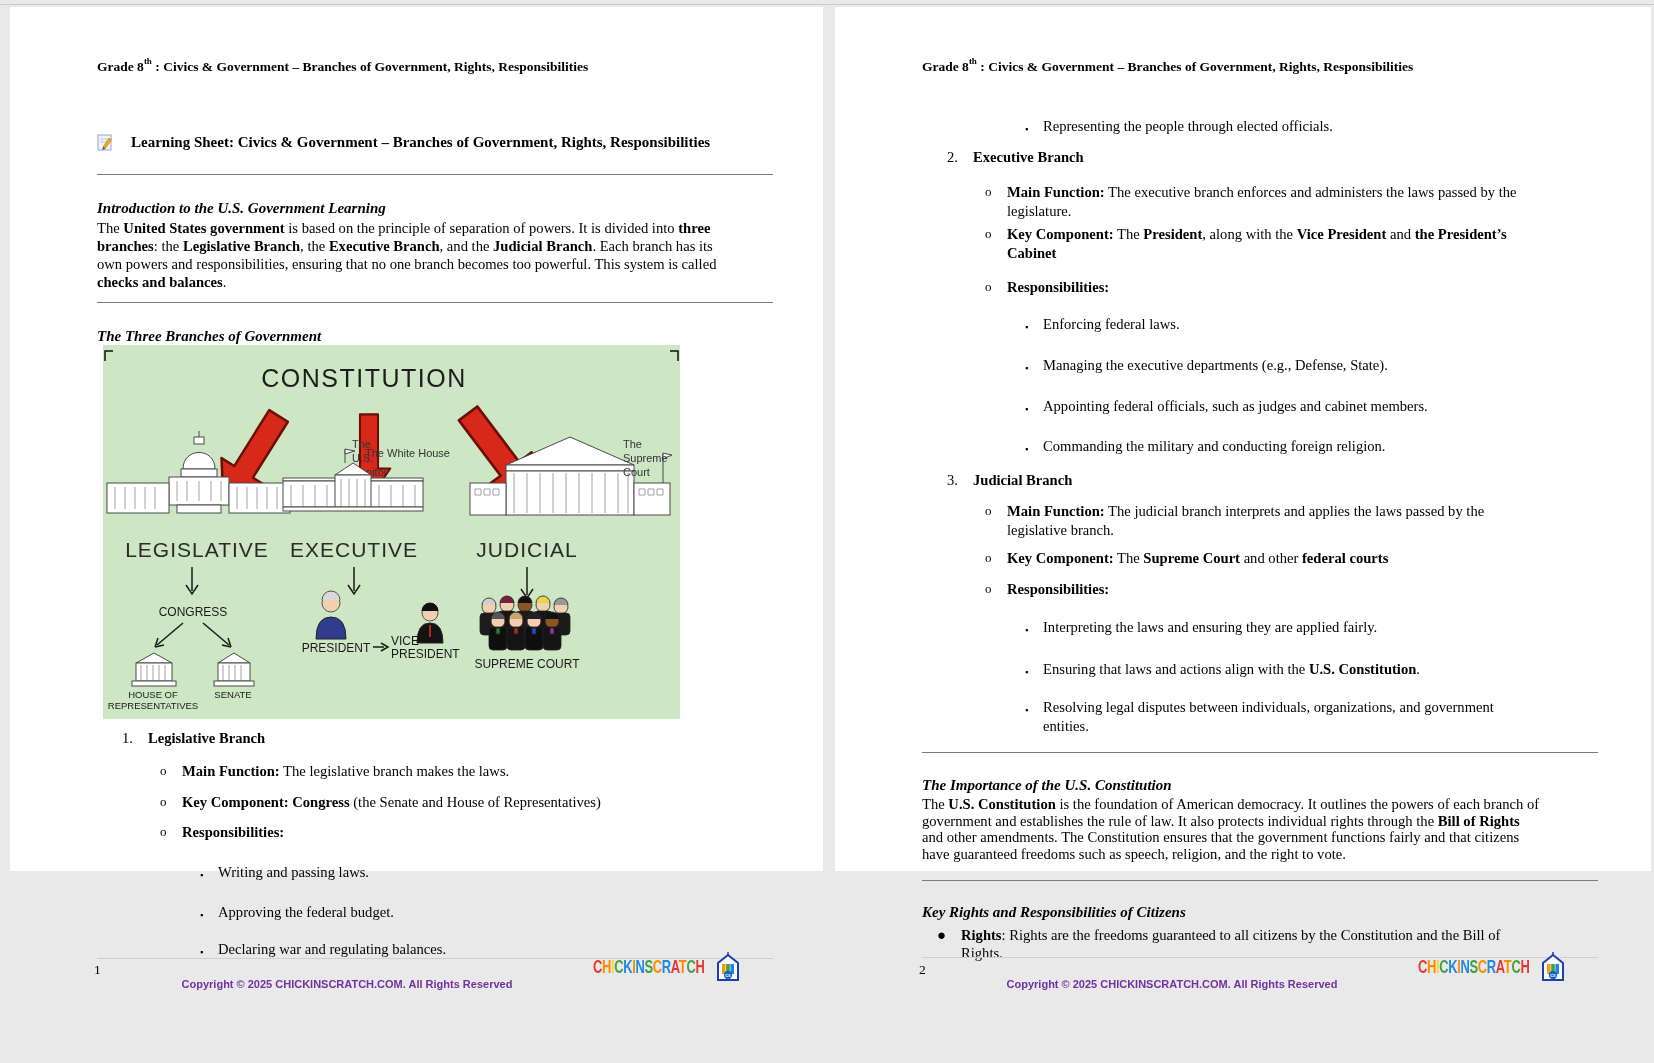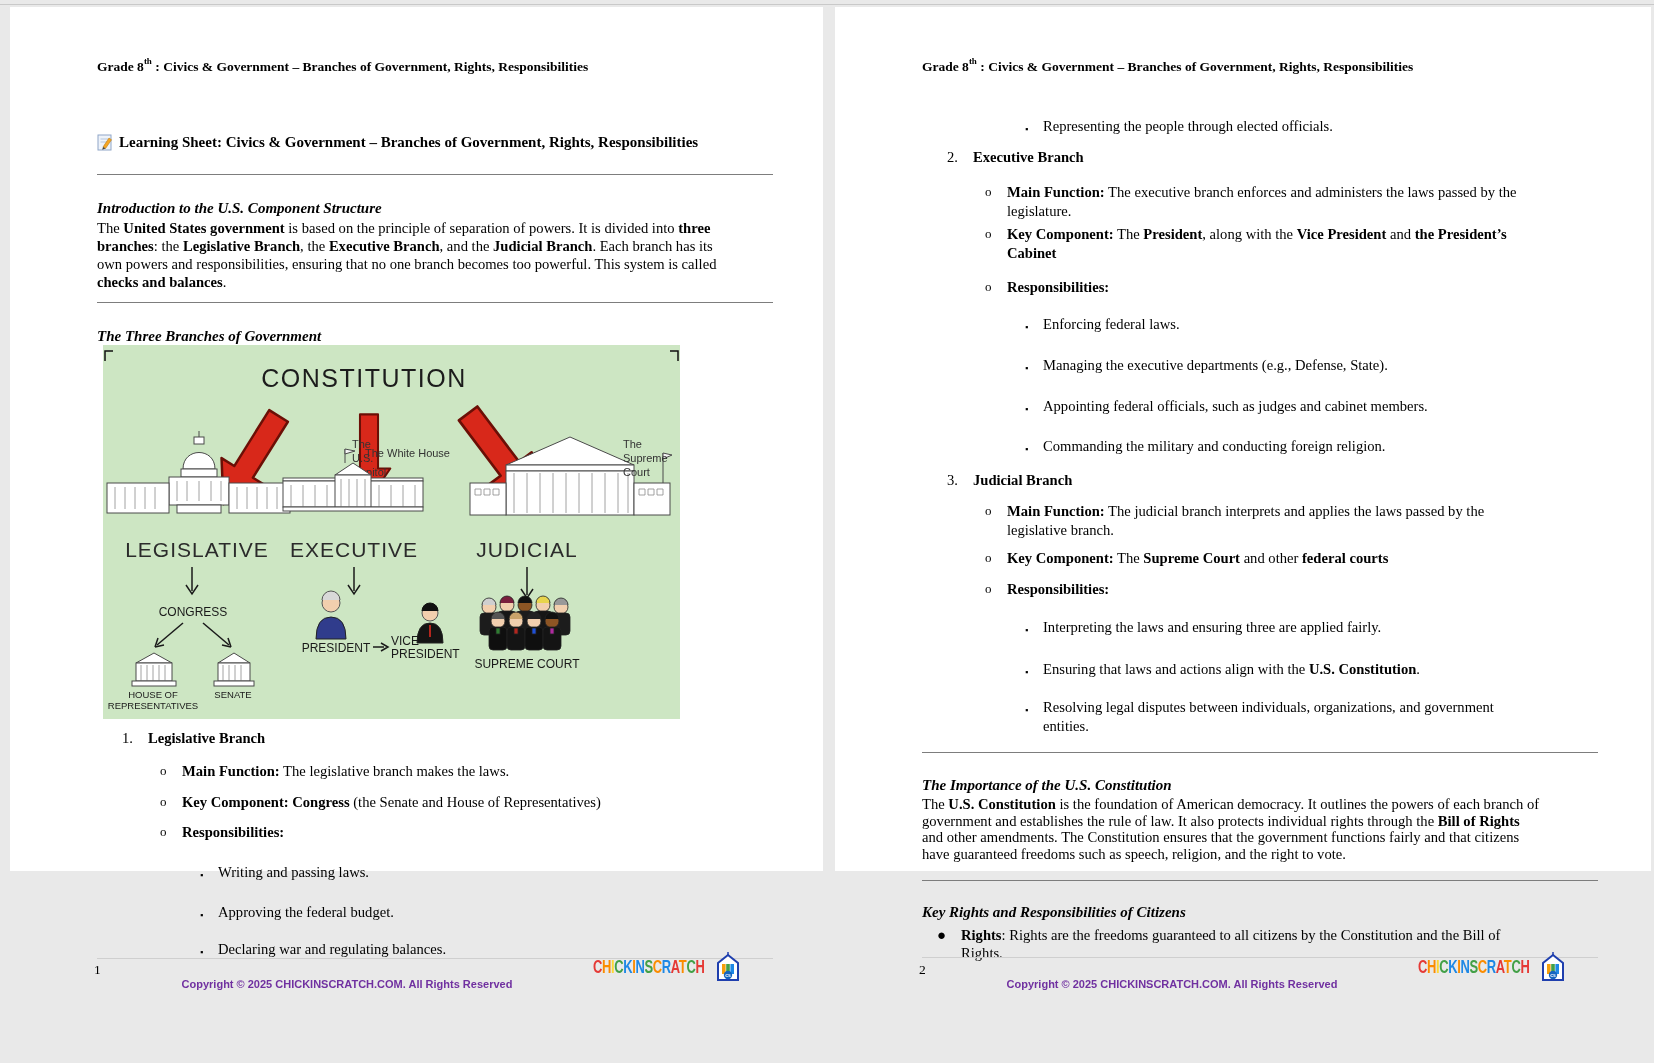--- a/index.html
+++ b/index.html
@@ -7,21 +7,21 @@
     width:1654px;height:1063px;position:relative;overflow:hidden;
     background:#e9e9e9;font-family:"Liberation Serif",serif;color:#000;
   }
   .edge-line{position:absolute;top:4px;left:0;width:1654px;height:1px;background:#c9c9c9;}
   .page{position:absolute;top:7px;height:864px;background:#ffffff;}
   #page1{left:10px;width:813px;}
   #page2{left:835px;width:816px;}
   .abs{position:absolute;}
   .h-title{left:87px;top:50px;font-weight:bold;font-size:13.5px;white-space:nowrap;}
   .h-title sup{font-size:9px;position:relative;top:-1px;}
-  .sheet-title{left:87px;top:127px;font-weight:bold;font-size:15px;white-space:nowrap;display:flex;align-items:center;gap:6px;}
+  .sheet-title{left:87px;top:127px;font-weight:bold;font-size:15px;white-space:nowrap;display:flex;align-items:center;gap:18px;}
   .rule{left:87px;width:676px;height:0;border-top:1px solid #7d7d7d;}
   .rule-light{left:87px;width:676px;height:0;border-top:1px solid #cfcfcf;}
   .sec-h{left:87px;font-weight:bold;font-style:italic;font-size:15px;white-space:nowrap;}
   .para{left:87px;width:700px;font-size:14.6px;line-height:18px;}
   .li{left:87px;width:700px;font-size:14.6px;line-height:18.5px;}
   .li .mk{position:absolute;top:0;}
   .li .tx{display:block;}
   .lvl1 .mk{left:25px;}
   .lvl1 .tx{padding-left:51px;font-weight:bold;}
   .lvl2 .mk{left:63px;font-size:13px;}
@@ -63,21 +63,21 @@
       <line x1="3.5" y1="5" x2="11.5" y2="5" stroke="#b7c6dd" stroke-width="1"></line>
       <line x1="3.5" y1="8" x2="11.5" y2="8" stroke="#b7c6dd" stroke-width="1"></line>
       <polygon points="6,13 12,4 14.5,5.8 8.5,14.5" fill="#f6a623" stroke="#b97b12" stroke-width="0.6"></polygon>
       <polygon points="6,13 5.2,15.8 8.5,14.5" fill="#444"></polygon>
     </svg>
     <span>Learning Sheet: Civics &amp; Government – Branches of Government, Rights, Responsibilities</span>
   </div>
 
   <div class="abs rule" style="top:167px"></div>
 
-  <div class="abs sec-h" style="top:193px">Introduction to the U.S. Component Structure</div>
+  <div class="abs sec-h" style="top:193px">Introduction to the U.S. Government Learning</div>
   <div class="abs para" style="top:212px">The <b>United States government</b> is based on the principle of separation of powers. It is divided into <b>three</b><br><b>branches</b>: the <b>Legislative Branch</b>, the <b>Executive Branch</b>, and the <b>Judicial Branch</b>. Each branch has its<br>own powers and responsibilities, ensuring that no one branch becomes too powerful. This system is called<br><b>checks and balances</b>.</div>
 
   <div class="abs rule" style="top:295px"></div>
 
   <div class="abs sec-h" style="top:321px">The Three Branches of Government</div>
 
   <div class="abs illu">
     <svg width="577" height="374" viewBox="0 0 577 374">
       <rect width="577" height="374" fill="#cde6c3"></rect>
       <path d="M2,16 V6 H10" stroke="#111" stroke-width="1.5" fill="none"></path>
@@ -337,21 +337,21 @@
   <div class="abs li lvl2" style="top:542px">
     <span class="mk">o</span>
     <span class="tx"><b>Key Component:</b> The <b>Supreme Court</b> and other <b>federal courts</b></span>
   </div>
   <div class="abs li lvl2" style="top:573px">
     <span class="mk">o</span>
     <span class="tx" style="font-weight:bold">Responsibilities:</span>
   </div>
   <div class="abs li lvl3" style="top:611px">
     <span class="mk">▪</span>
-    <span class="tx">Interpreting the laws and ensuring three are applied fairly.</span>
+    <span class="tx">Interpreting the laws and ensuring they are applied fairly.</span>
   </div>
   <div class="abs li lvl3" style="top:653px">
     <span class="mk">▪</span>
     <span class="tx">Ensuring that laws and actions align with the <b>U.S. Constitution</b>.</span>
   </div>
   <div class="abs li lvl3" style="top:691px">
     <span class="mk">▪</span>
     <span class="tx">Resolving legal disputes between individuals, organizations, and government<br>entities.</span>
   </div>
 

